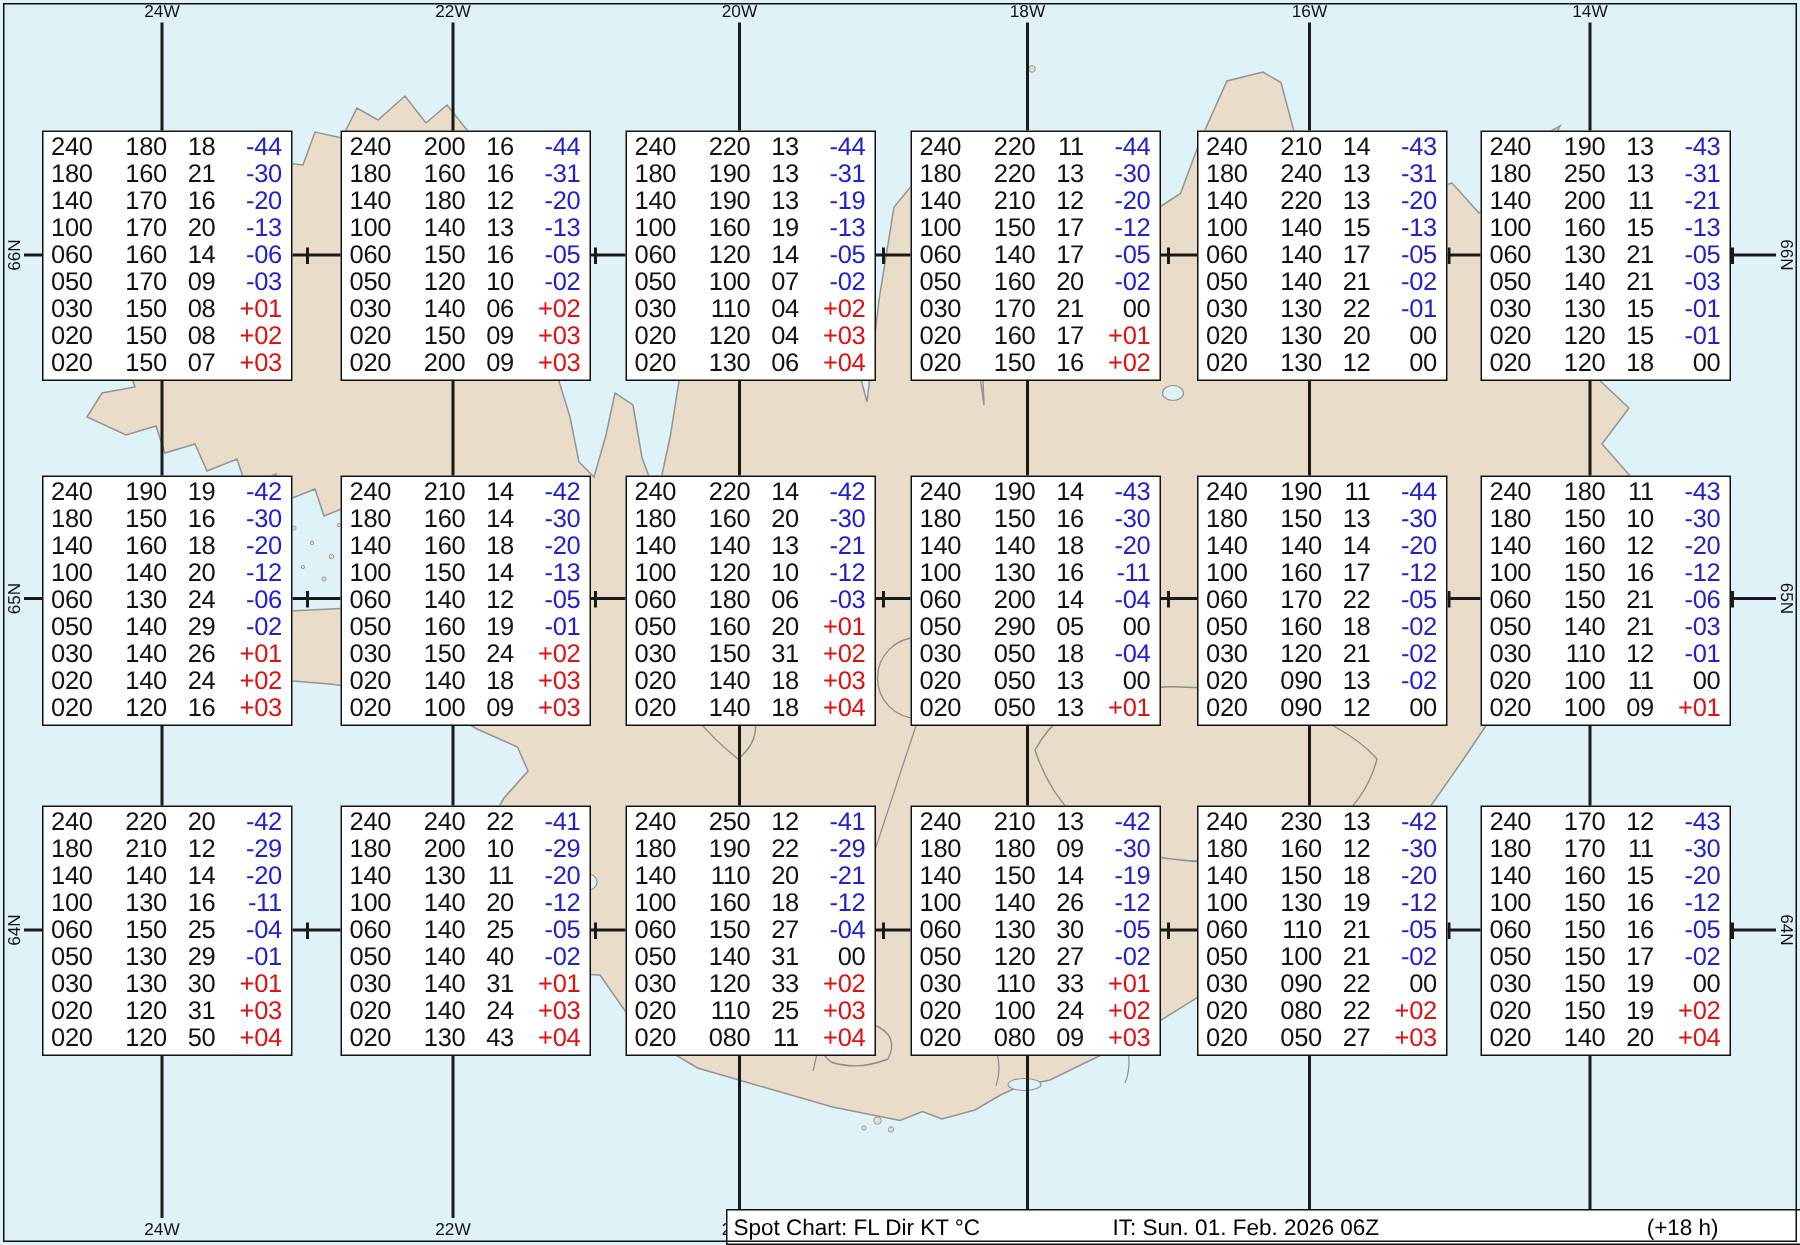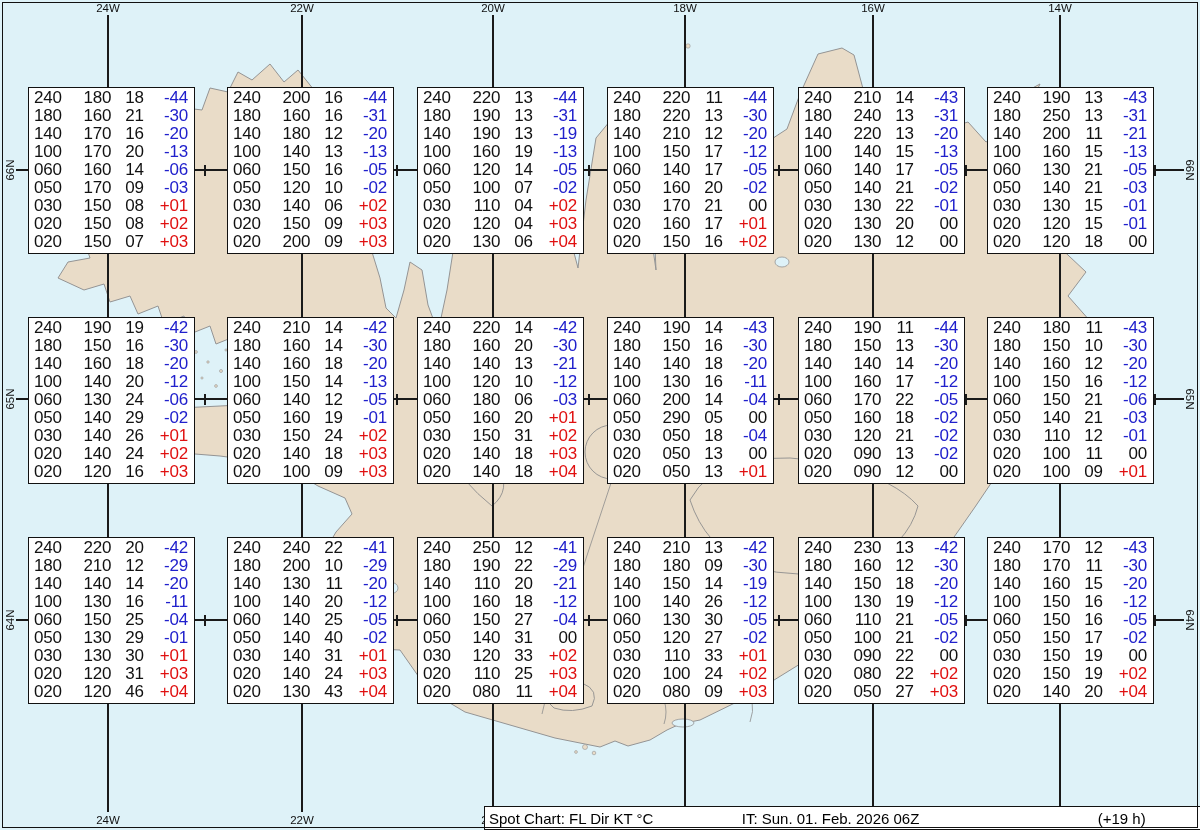--- a/index.html
+++ b/index.html
@@ -901,21 +901,21 @@
         </div>
         <div class="srow">
           <span class="c0">020</span>
           <span class="c1">120</span>
           <span class="c2">31</span>
           <span class="c3 t-pos">+03</span>
         </div>
         <div class="srow">
           <span class="c0">020</span>
           <span class="c1">120</span>
-          <span class="c2">46</span>
+          <span class="c2">50</span>
           <span class="c3 t-pos">+04</span>
         </div>
       </div>
       <div class="station" style="left: 227px; top: 537px;">
         <div class="srow">
           <span class="c0">240</span>
           <span class="c1">240</span>
           <span class="c2">22</span>
           <span class="c3 t-neg">-41</span>
         </div>
@@ -1187,16 +1187,16 @@
         </div>
         <div class="srow">
           <span class="c0">020</span>
           <span class="c1">140</span>
           <span class="c2">20</span>
           <span class="c3 t-pos">+04</span>
         </div>
       </div>
     </div>
 
-  <div id="footerbar"><span class="seg">Spot Chart: FL Dir KT °C </span><span class="seg-bold">UWC/IG-IS:</span><span class="seg"> IT: Sun. 01. Feb. 2026 06Z </span><span class="seg-bold">VT: Mán. 02.02.2026 00Z</span><span class="seg"> (+19 h)</span></div>
+  <div id="footerbar"><span class="seg">Spot Chart: FL Dir KT °C </span><span class="seg-bold">UWC/IG-IS:</span><span class="seg"> IT: Sun. 01. Feb. 2026 06Z </span><span class="seg-bold">VT: Mán. 02.02.2026 00Z</span><span class="seg"> (+18 h)</span></div>
 
   <div id="frame"></div>
 </div>
 
 </body></html>

